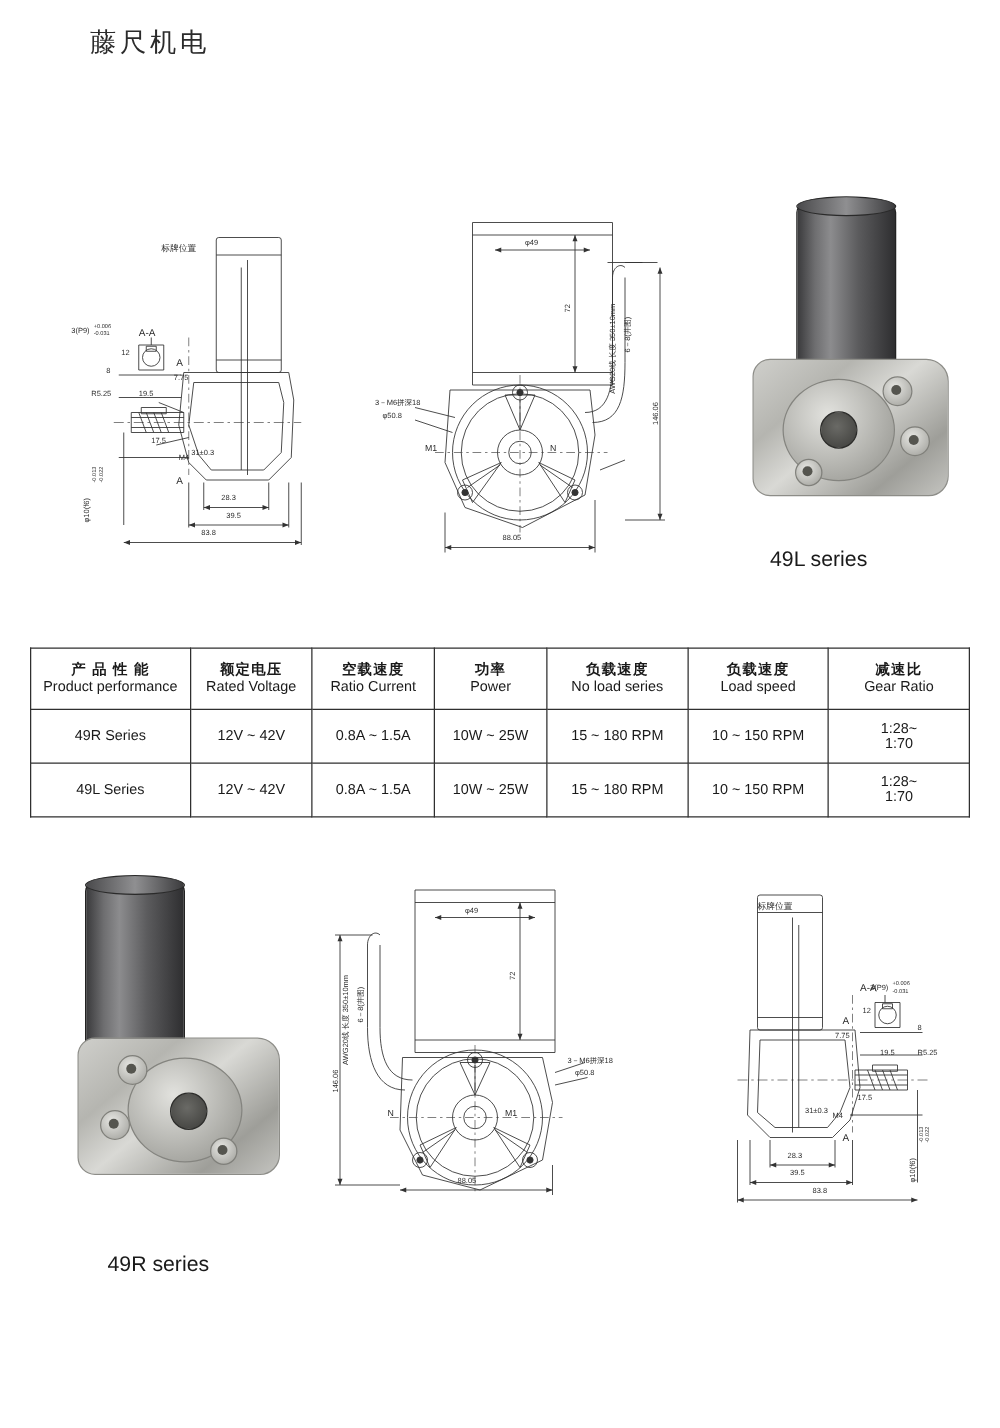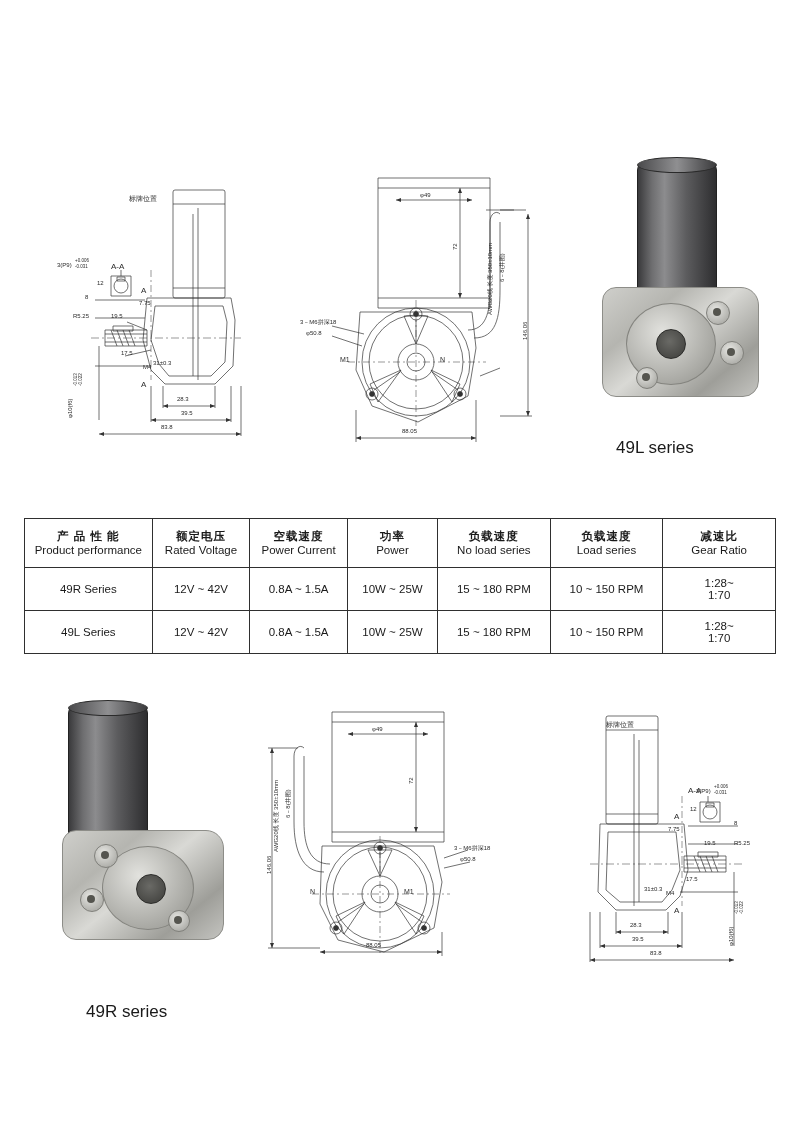--- a/index.html
+++ b/index.html
@@ -140,20 +140,21 @@
     height: 34px;
   }
   .spec-table .hcn { display: block; letter-spacing: 1px; font-weight: bold; }
   .spec-table .hen { display: block; }
   .ratio-cell { line-height: 12px; }
 </style>
 </head>
 <body>
 
 <div class="logo-block">
+  <div class="logo-cn">藤尺机电</div>
 </div>
 
 <div class="dwg" style="left:55px; top:170px; width:230px; height:290px;">
   <svg class="linework" width="230" height="290" viewBox="0 0 230 290" fill="none" stroke="#333" stroke-width="0.7">
 
     <rect x="118" y="20" width="52" height="108" rx="2"></rect>
     <line x1="118" y1="34" x2="170" y2="34"></line>
     <line x1="118" y1="118" x2="170" y2="118"></line>
 
     <line x1="143" y1="38" x2="143" y2="210"></line>
@@ -326,33 +327,33 @@
       <th style="width:17%;">
         <span class="hcn">产 品 性 能</span>
         <span class="hen">Product performance</span>
       </th>
       <th style="width:13%;">
         <span class="hcn">额定电压</span>
         <span class="hen">Rated Voltage</span>
       </th>
       <th style="width:13%;">
         <span class="hcn">空载速度</span>
-        <span class="hen">Power Current</span>
+        <span class="hen">Ratio Current</span>
       </th>
       <th style="width:12%;text-align:center;">
         <span class="hcn">功率</span>
         <span class="hen">Power</span>
       </th>
       <th style="width:15%;">
         <span class="hcn">负载速度</span>
         <span class="hen">No load series</span>
       </th>
       <th style="width:15%;">
         <span class="hcn">负载速度</span>
-        <span class="hen">Load series</span>
+        <span class="hen">Load speed</span>
       </th>
       <th style="width:15%;">
         <span class="hcn">减速比</span>
         <span class="hen">Gear Ratio</span>
       </th>
     </tr>
   </thead>
   <tbody>
     <tr>
       <td>49R Series</td>

